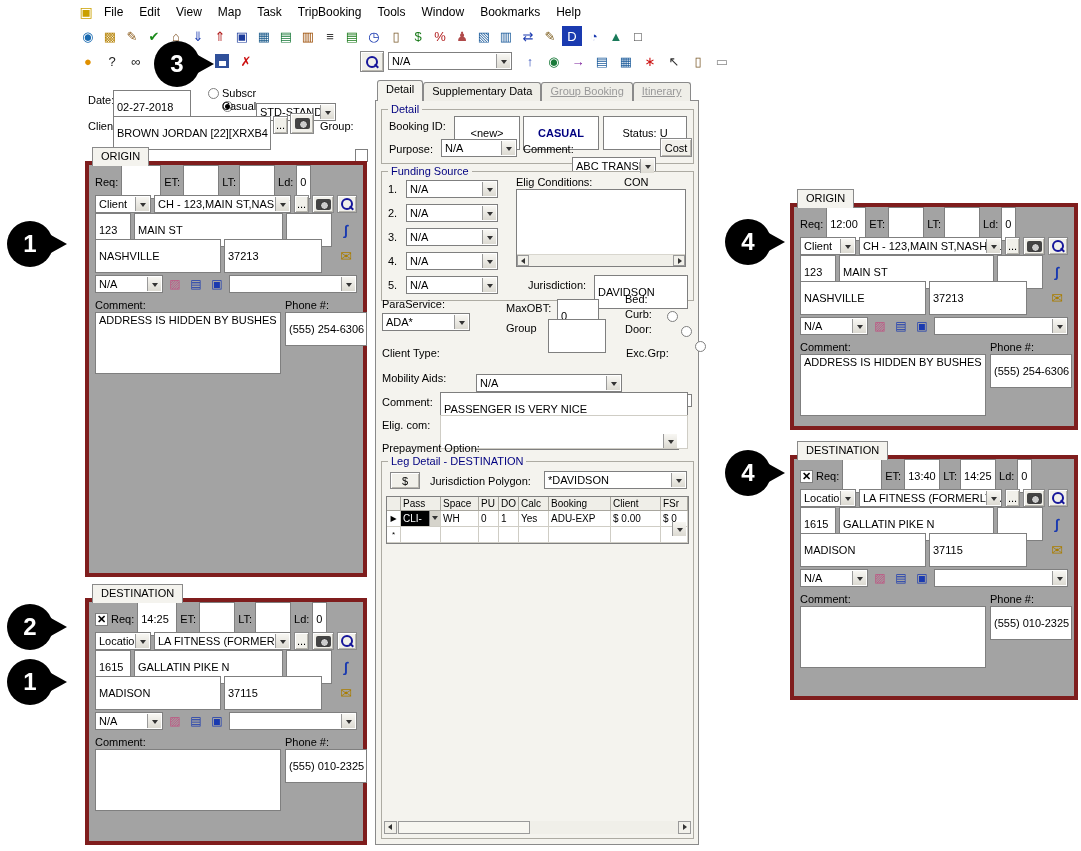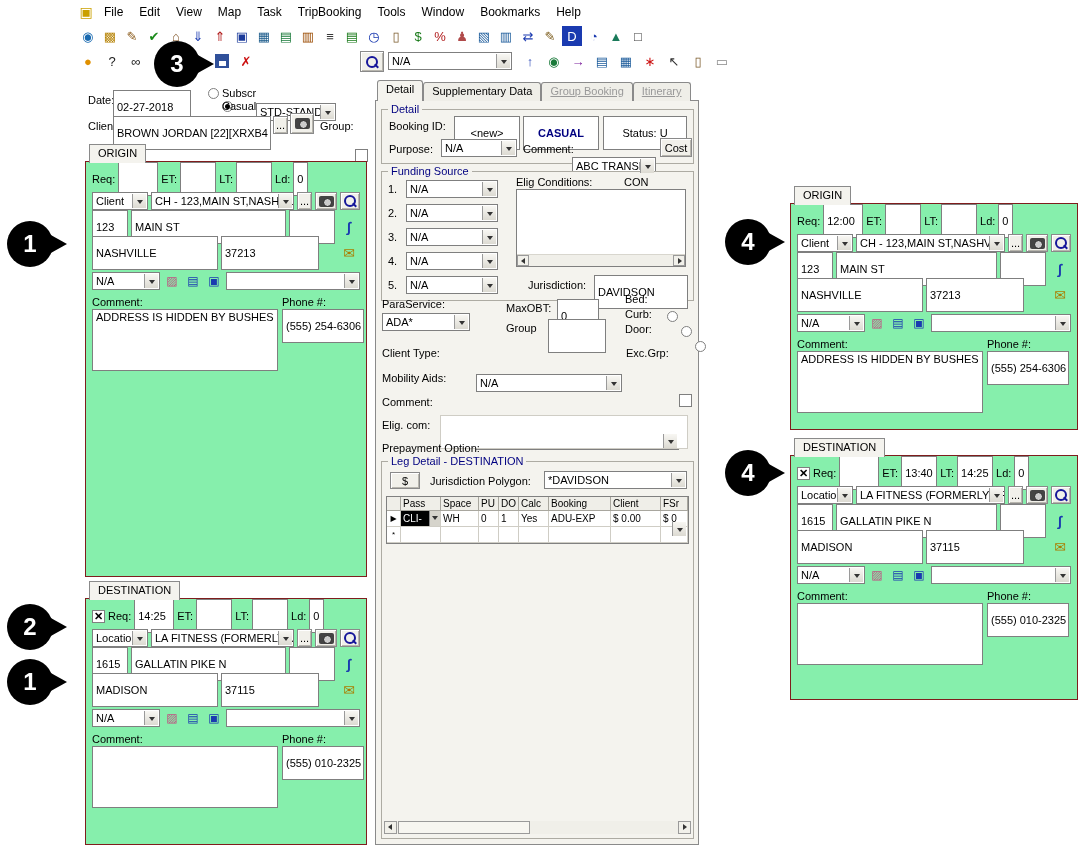--- a/index.html
+++ b/index.html
@@ -51,21 +51,21 @@
   .tbicon{width:20px;height:20px;display:flex;align-items:center;justify-content:center;font-size:13px;flex:0 0 auto;position:relative}
   #tbleft{position:absolute;left:6px;top:3px;display:flex;gap:4px}
   #tbleft .tbicon:nth-of-type(4){margin-left:62px}
   #tbright{position:absolute;left:448px;top:3px;display:flex;gap:4px}
   .tbicon[data-cls="floppy"]::before{content:"";position:absolute;left:3px;top:3px;right:3px;bottom:3px;background:#30509a}
   .tbicon[data-cls="floppy"]::after{content:"";position:absolute;left:7px;bottom:5px;width:7px;height:5px;background:#fff}
   #qsearch{position:absolute;left:288px;top:3px;width:24px;height:21px}
   #qcombo{position:absolute;left:316px;top:4px;width:124px}
 
   
-  .addr{background:#86efac;border:1px solid #7f1d1d}
+  .addr{background:#a3a3a3;border:4px solid #7f1d1d}
   #origin-left{left:85px;top:161px;width:282px;height:416px}
   #dest-left{left:85px;top:598px;width:282px;height:247px}
   #origin-right{left:790px;top:203px;width:288px;height:227px}
   #dest-right{left:790px;top:455px;width:288px;height:245px}
   .gb-tab{position:absolute;top:-18px;left:3px;height:19px;padding:2px 8px 0;background:#f4f3ee;
           border:1px solid #8a8a8a;border-bottom:none;z-index:2;font-size:11px}
   .arow{position:absolute;left:6px;right:6px;display:flex;align-items:center;gap:3px;height:18px}
   .r1{top:8px}.r2{top:30px}.r3{top:56px}.r4{top:82px}.r5{top:110px}
   .w15{width:15px;flex:0 0 15px}.w20{width:20px;flex:0 0 20px}.w22{width:22px;flex:0 0 22px}
   .w36{width:36px;flex:0 0 36px}.w40{width:40px;flex:0 0 40px}.w46{width:46px;flex:0 0 46px}
@@ -543,20 +543,21 @@
       </div>
     <span class="lbl p" style="left:250px;top:246px">Exc.Grp:</span>
     <span class="chk p" style="left:303px;top:244px"></span>
 
     <span class="lbl p" style="left:6px;top:271px">Mobility Aids:</span>
     <div class="combo p" style="left:100px;top:267px;width:203px">
         <span>OXY</span>
       </div>
 
     <span class="lbl p" style="left:6px;top:295px">Comment:</span>
+    <div class="fld p" style="left:64px;top:291px;width:248px">PASSENGER IS VERY NICE</div>
 
     <span class="lbl p" style="left:6px;top:318px">Elig. com:</span>
     <div class="fld lite p" style="left:64px;top:314px;width:248px"></div>
 
     <span class="lbl p" style="left:6px;top:341px">Prepayment Option:</span>
     <div class="combo p" style="left:122px;top:337px;width:190px">
         <span>Allow Prepayment</span>
       </div>
 
     <div class="fs" id="fs-leg">

